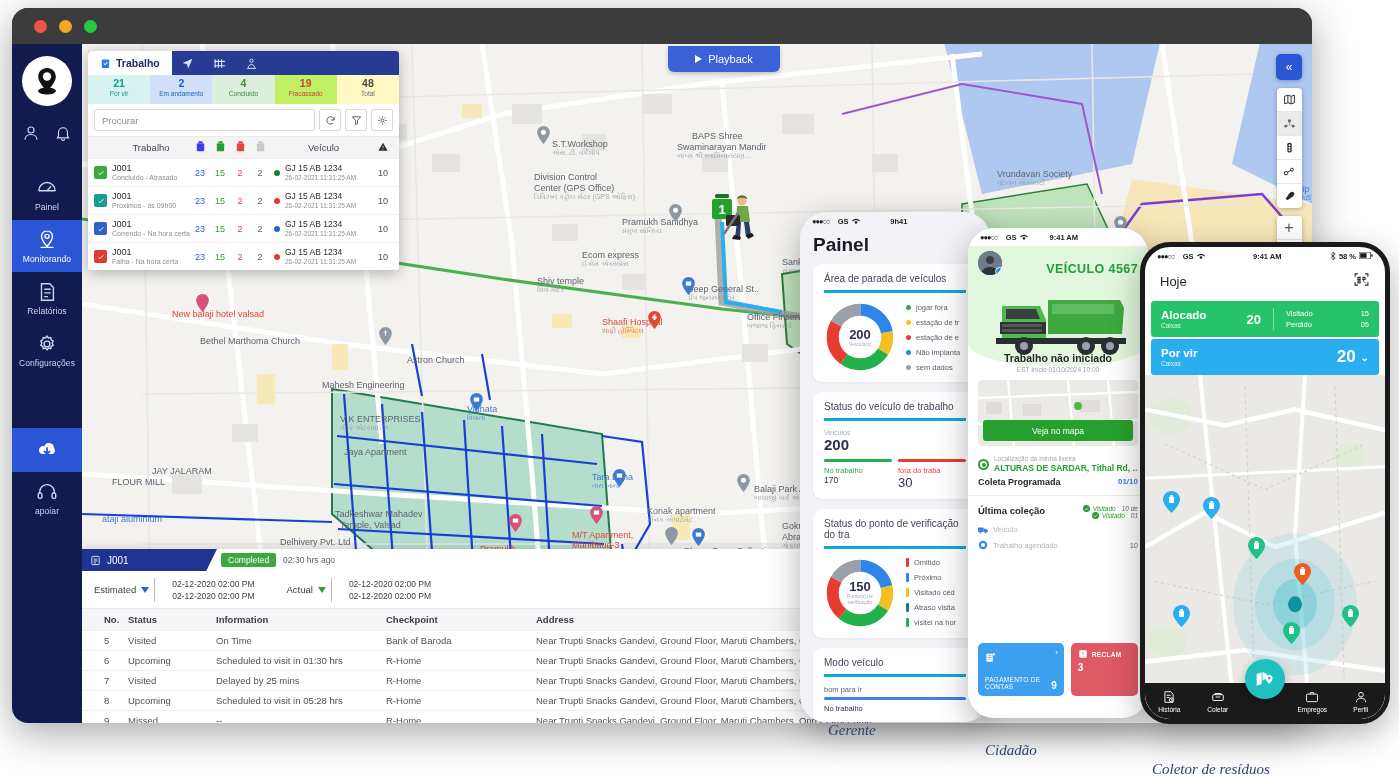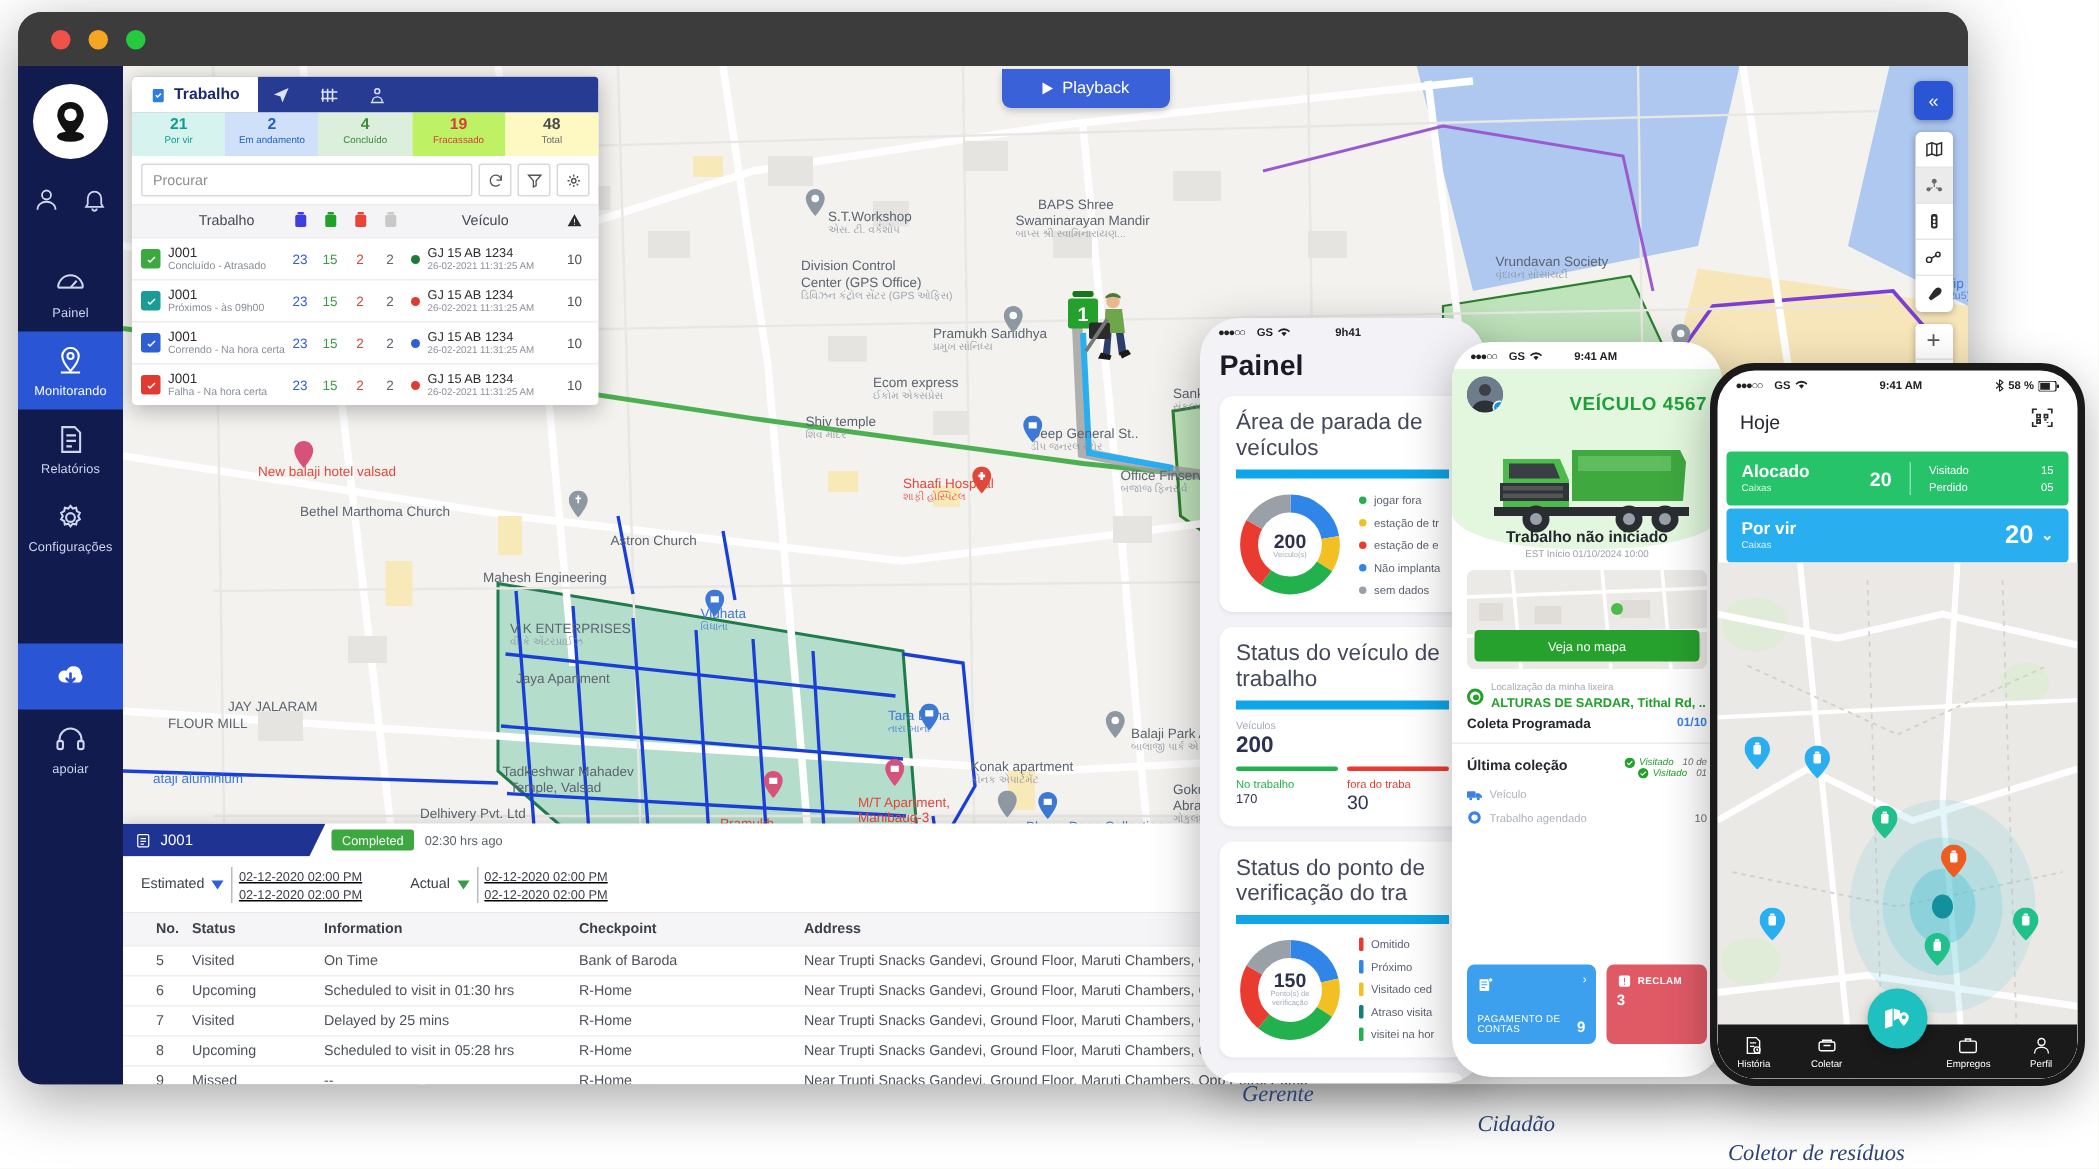--- a/index.html
+++ b/index.html
@@ -129,44 +129,44 @@
     clip-path: polygon(0 0, 100% 0, 92% 100%, 0 100%);}
   #bp-status { display:flex; align-items:center; gap:7px; padding-left:4px;}
   .badge-completed { background:#3da83f; color:#fff; font-size:8.5px; padding:2px 7px; border-radius:2px;}
   .bp-ago { font-size:8.5px; color:#5a6069; }
 
   #bp-meta { height:38px; display:flex; align-items:center; padding:0 12px; border-bottom:1px solid #e9e9e9; gap:10px;}
   .meta-grp { display:flex; align-items:center; gap:5px; }
   .meta-lbl { font-size:9.5px; color:#3b4049; }
   .meta-caret { width:0;height:0;border-left:4.5px solid transparent;border-right:4.5px solid transparent;}
   .caret-blue{border-top:6px solid #2f5fd0;} .caret-green{border-top:6px solid #3c9a42;}
-  .meta-brace { border-left:1px solid #b8bcc3; padding-left:4px;text-decoration:underline; }
+  .meta-brace { border-left:1px solid #b8bcc3; padding-left:17px; }
   .meta-brace div { font-size:8.5px; color:#3b4049; line-height:12px; }
   .bp-spacer { flex:1; }
   .chip { display:flex; align-items:center; gap:5px; font-size:9.5px; padding:4px 9px; border-radius:3px;}
   .chip-gray{background:#e9e9eb;color:#45494f;} .chip-green{background:#e2f3e2;color:#338a36;} .chip-blue{background:#d6e9fc;color:#1f62c9;}
   .chip .n{margin-left:6px;}
 
   #bp-table { width:100%; font-size:9.5px; border-collapse:collapse; }
   #bp-table th { background:#f5f5f7; text-align:left; padding:5px 0; font-weight:bold; color:#3b4049; font-size:9.5px;}
   #bp-table td { padding:4px 0; color:#4d525a; border-top:1px solid #efefef; }
   .c-no{width:46px;padding-left:22px!important;} .c-status{width:88px;} .c-info{width:170px;} .c-cp{width:150px;}
   .i-green{color:#3c9a42;} .i-blue{color:#2f5fd0;} .i-red{color:#e0483c;}
 
   
   .phone { position:absolute; background:#fff; border-radius:26px; box-shadow:0 10px 32px rgba(0,0,0,.3); overflow:hidden; }
   .phone-status { height:18px; display:flex; align-items:center; padding:0 12px; font-size:7.5px; color:#222; font-weight:bold;}
-  .ps-left{display:flex;align-items:center;gap:3px;} .ps-mid{flex:1;text-align:center;} .ps-right{display:flex;align-items:flex-end;gap:3px;}
+  .ps-left{display:flex;align-items:center;gap:3px;} .ps-mid{flex:1;text-align:center;} .ps-right{display:flex;align-items:flex-start;gap:3px;}
   .dots { letter-spacing:-1px; }
 
   
   #phone-painel { left:800px; top:212px; width:190px; height:510px; background:#f2f2f7; }
   #pp-title { font-size:19px; font-weight:bold; color:#1b1b28; padding:4px 13px 8px; }
   .pp-card { background:#fff; border-radius:9px; margin:0 13px 10px; padding:9px 11px; box-shadow:0 1px 3px rgba(0,0,0,.06);}
-  .pp-card-t { font-size:15px; color:#43485a; padding-bottom:6px; border-bottom:6px solid #0ea5e9; margin-bottom:8px;}
+  .pp-card-t { font-size:10px; color:#43485a; padding-bottom:6px; border-bottom:3px solid #0ea5e9; margin-bottom:8px;}
   .donut-wrap { display:flex; align-items:center; gap:10px;}
   .donut { position:relative; width:72px; height:72px; flex:none;}
   .donut .hole { position:absolute; left:18px; top:18px; width:36px; height:36px; background:#fff; border-radius:50%;
      display:flex; flex-direction:column; align-items:center; justify-content:center;}
   .donut .dn { font-size:13px; font-weight:bold; color:#2c3150; line-height:13px;}
   .donut .dl { font-size:5px; color:#a7abbb; text-align:center; line-height:6px;}
   .legend { display:flex; flex-direction:column; gap:6px; font-size:7.5px; color:#5b6070;}
   .legend div{display:flex;align-items:center;gap:5px;white-space:nowrap;}
   .lg-dot{width:5px;height:5px;border-radius:50%;flex:none;}
   .lg-bar{width:3px;height:9px;border-radius:1px;flex:none;}

